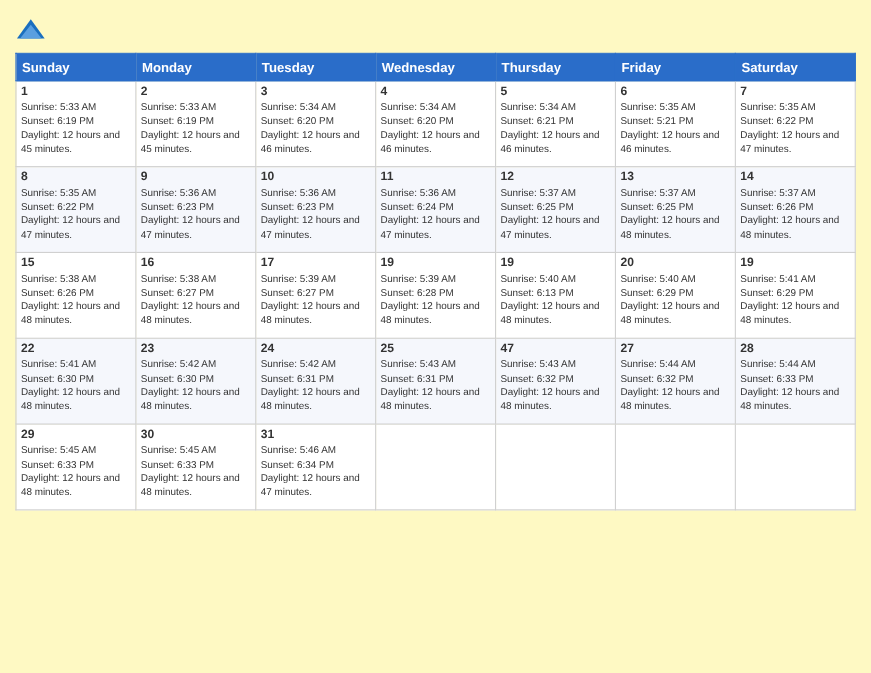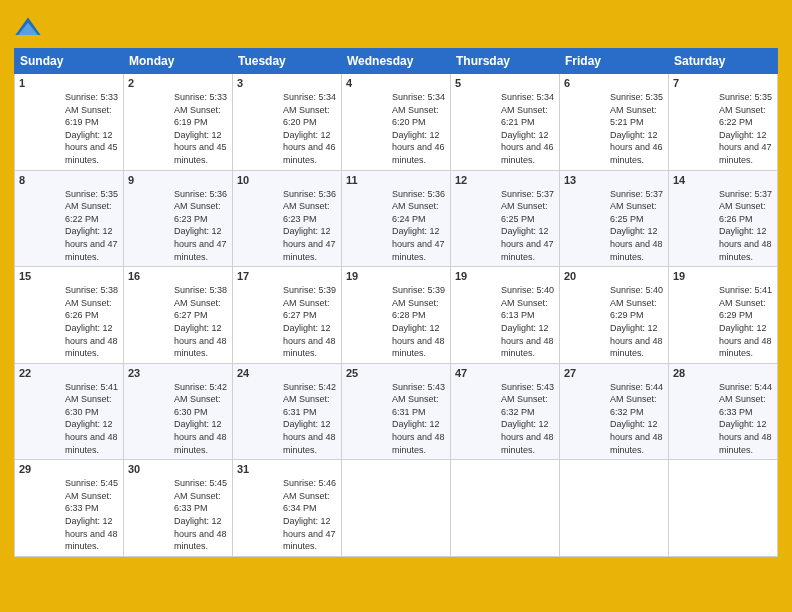--- a/index.html
+++ b/index.html
@@ -6,21 +6,21 @@
     body {
       font-family: Arial, sans-serif;
       background: #fff;
       width: 792px;
       height: 612px;
       overflow: hidden;
     }
     .page {
       width: 792px;
       min-height: 612px;
-      background: #eab308;
+      background: #fef9c3;
       padding: 10px 14px 10px 14px;
     }
     .header-row {
       display: flex;
       align-items: flex-start;
       justify-content: space-between;
       margin-bottom: 6px;
     }
     .logo {
       display: flex;
@@ -90,21 +90,20 @@
     .day-number {
       font-size: 11px;
       font-weight: bold;
       display: block;
       margin-bottom: 2px;
     }
     .day-info {
       font-size: 9px;
       line-height: 1.4;
       color: #333;
-      margin-left: 46px;
     }
     .empty-cell {
       background: #fff !important;
     }
   </style>
 </head>
 <body>
 
 <div class="page">
   <div class="header-row">

